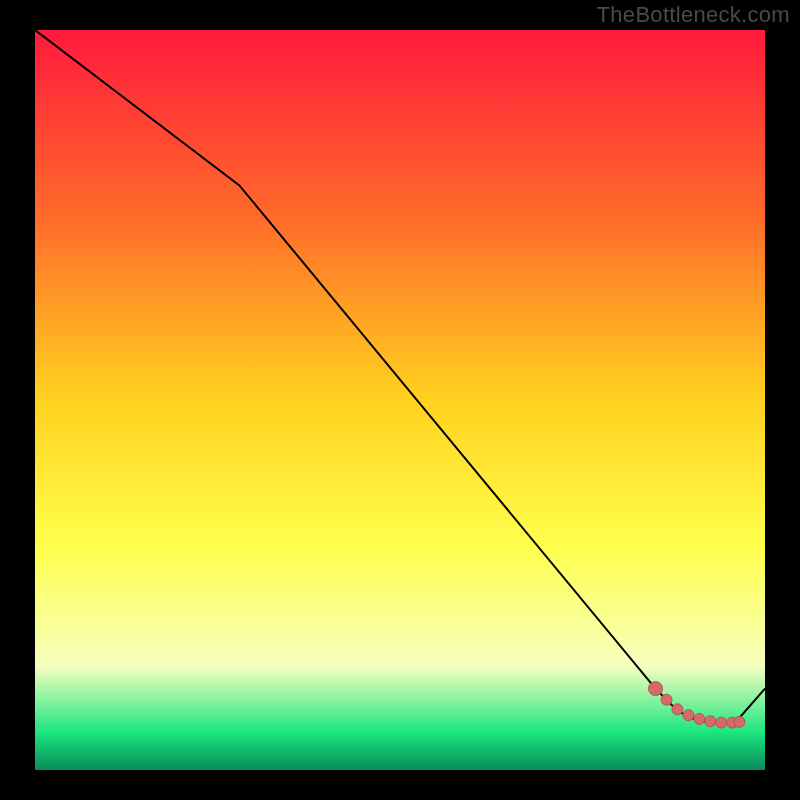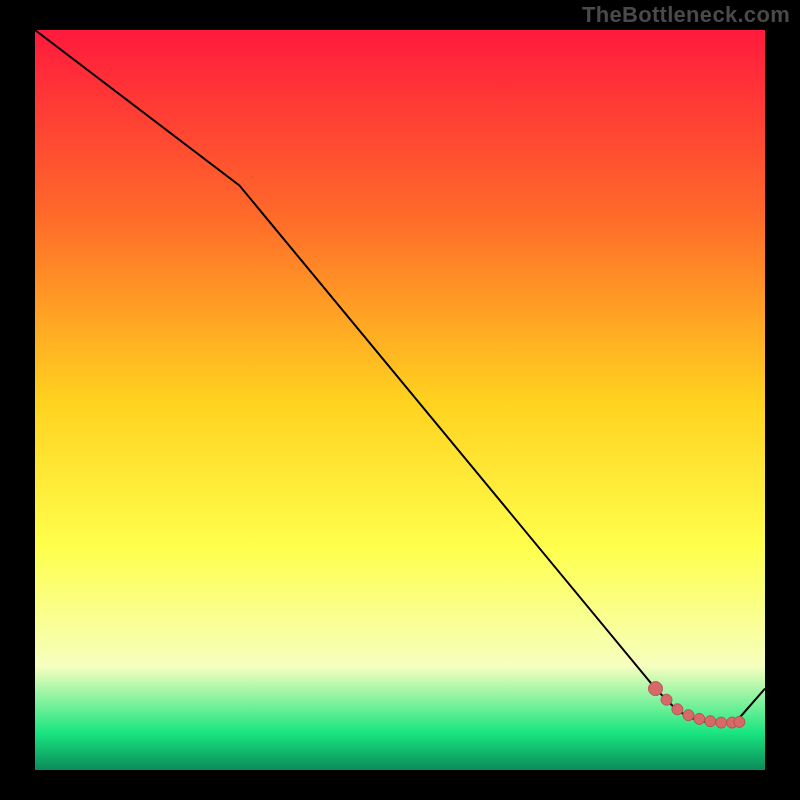--- a/index.html
+++ b/index.html
@@ -16,21 +16,21 @@
     width: 800px;
     height: 800px;
     background: #000;
   }
   .watermark {
     position: absolute;
     top: 2px;
     right: 10px;
     color: #4a4a4a;
     font-size: 22px;
-    font-weight: 700;
+    font-weight: 400;
     letter-spacing: 0.3px;
     z-index: 5;
   }
   .plot-wrap {
     position: absolute;
     left: 35px;
     top: 30px;
     width: 730px;
     height: 740px;
   }

